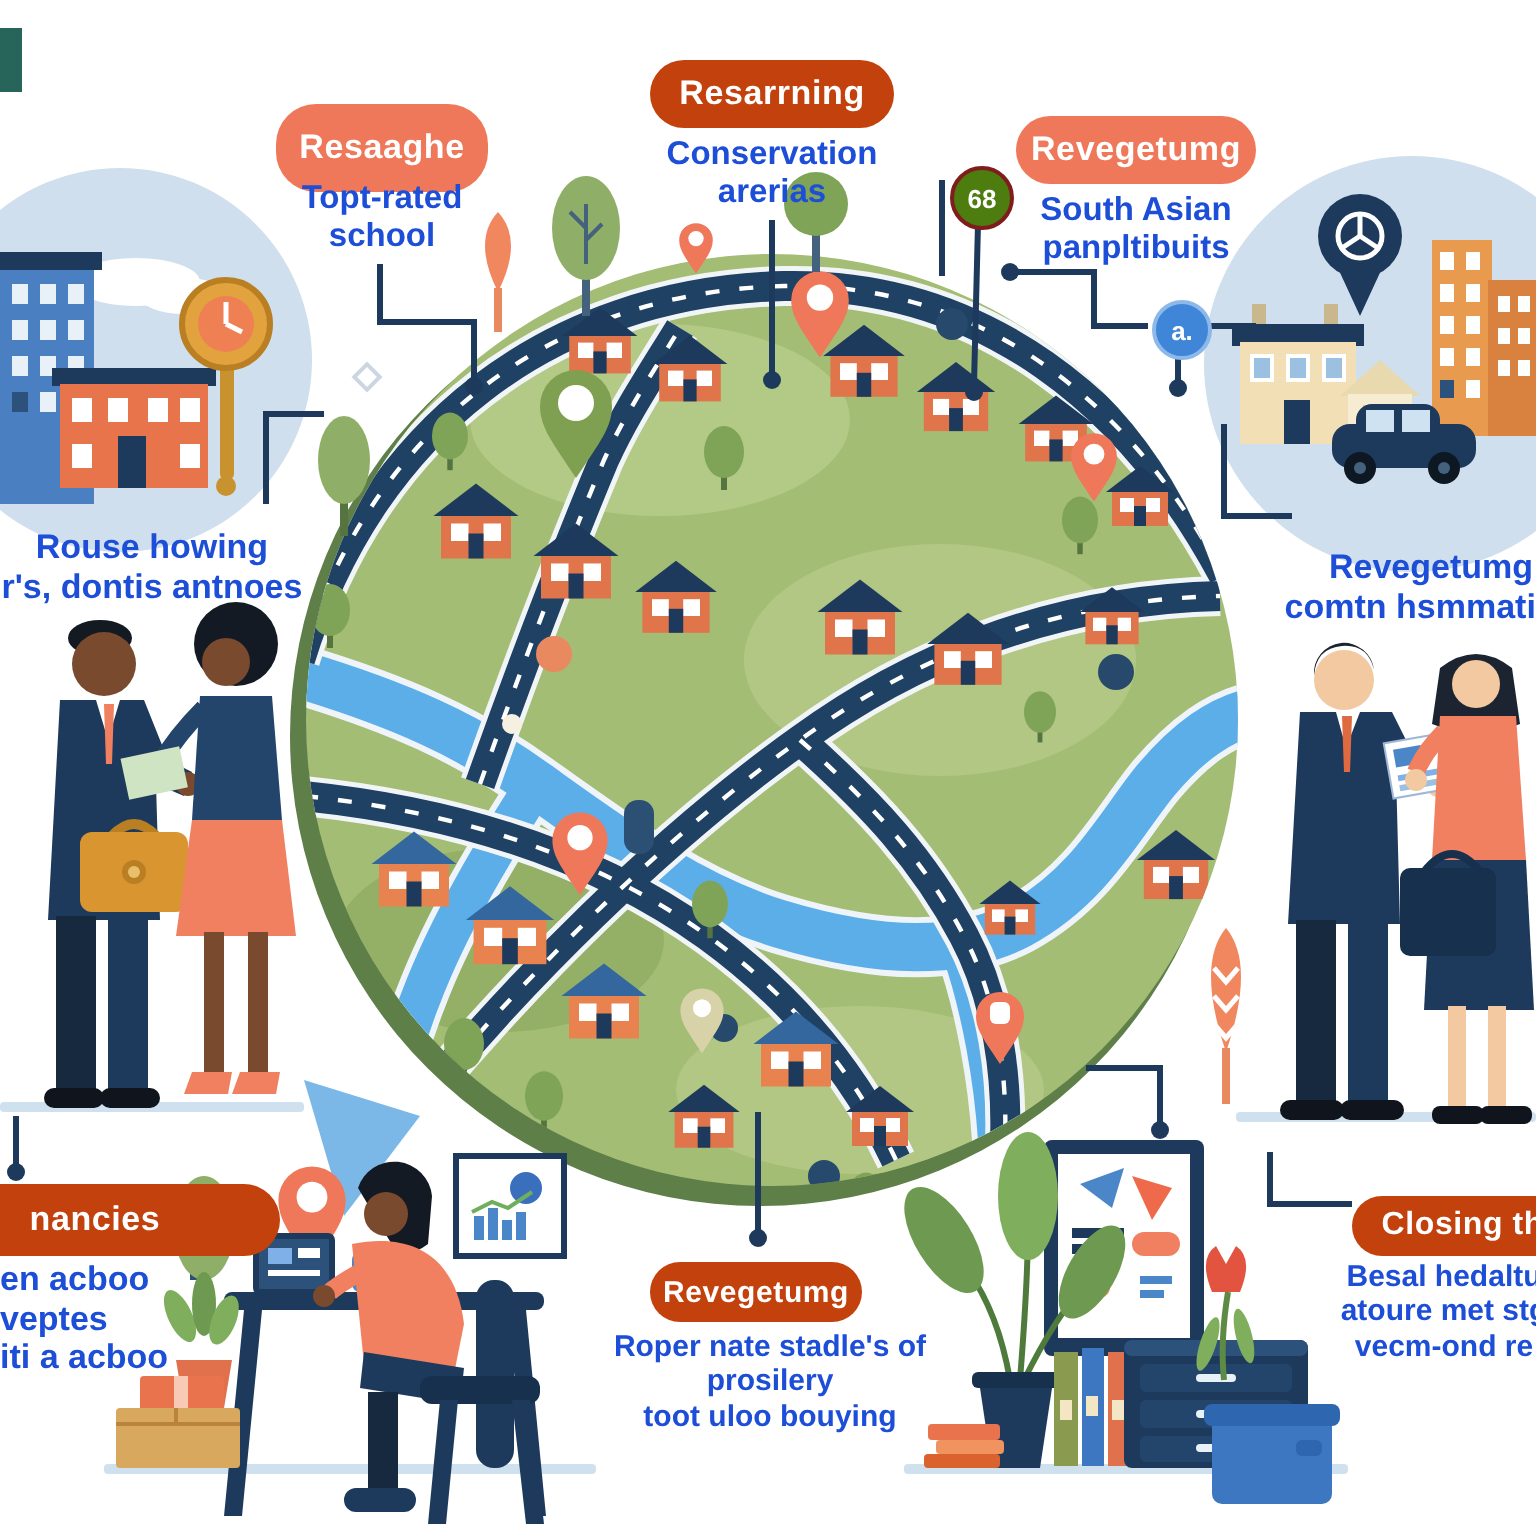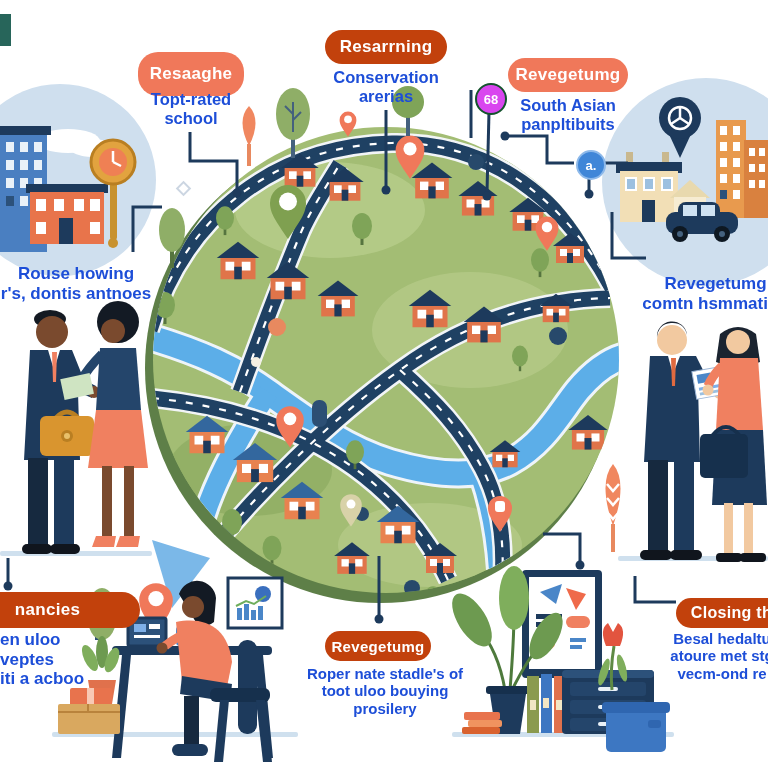--- a/index.html
+++ b/index.html
@@ -7,21 +7,21 @@
          font-family:"Liberation Sans","DejaVu Sans",sans-serif;}
   #art{position:absolute;left:0;top:0;z-index:1;}
   .pill{position:absolute;z-index:3;display:flex;align-items:center;justify-content:center;
         border-radius:20px;color:#fff;font-weight:bold;letter-spacing:.3px;}
   .pill.orange{background:#f0785a;}
   .pill.navy{background:#c2410c;}
   .cap{position:absolute;z-index:3;color:#1d4ed8;font-weight:bold;line-height:1.15;}
   .cap.center{text-align:center;}
   .badge{position:absolute;z-index:4;border-radius:50%;display:flex;align-items:center;justify-content:center;
          color:#fff;font-weight:bold;font-size:13px;}
-  .badge.orange{background:#d946ef;border:2px solid #14532d;}
+  .badge.orange{background:#4d7c0f;border:2px solid #7f1d1d;}
   .badge.blue{background:#3f86d8;border:2px solid #8db9ea;}
 </style>
 </head>
 <body>
 
 <div id="stage">
 
 <svg id="art" width="768" height="768" viewBox="0 0 768 768">
   <defs>
     <clipPath id="mapClip">
@@ -543,30 +543,30 @@
   <div>r's, dontis antnoes</div>
 </div>
 
 <div class="cap center" style="left:628px;top:274px;width:175px;font-size:17px">
   <div>Revegetumg</div>
   <div>comtn hsmmation</div>
 </div>
 
 <div class="pill navy" style="left:-45px;top:592px;width:185px;height:36px;font-size:17px">nancies</div>
 <div class="cap" style="left:0px;top:630px;width:200px;font-size:17px">
-  <div>en uloo</div>
+  <div>en acboo</div>
   <div>veptes</div>
   <div>iti a acboo</div>
 </div>
 
 <div class="pill navy" style="left:325px;top:631px;width:106px;height:30px;font-size:15px">Revegetumg</div>
 <div class="cap center" style="left:285px;top:665px;width:200px;font-size:15px">
   <div>Roper nate stadle's of</div>
+  <div>prosilery</div>
   <div>toot uloo bouying</div>
-  <div>prosilery</div>
 </div>
 
 <div class="pill navy" style="left:676px;top:598px;width:120px;height:30px;font-size:16px">Closing the</div>
 <div class="cap center" style="left:652px;top:630px;width:140px;font-size:15px">
   <div>Besal hedaltu</div>
   <div>atoure met stg</div>
   <div>vecm-ond re</div>
 </div>
 
 <div class="badge orange" style="left:475px;top:83px;width:28px;height:28px">68</div>

